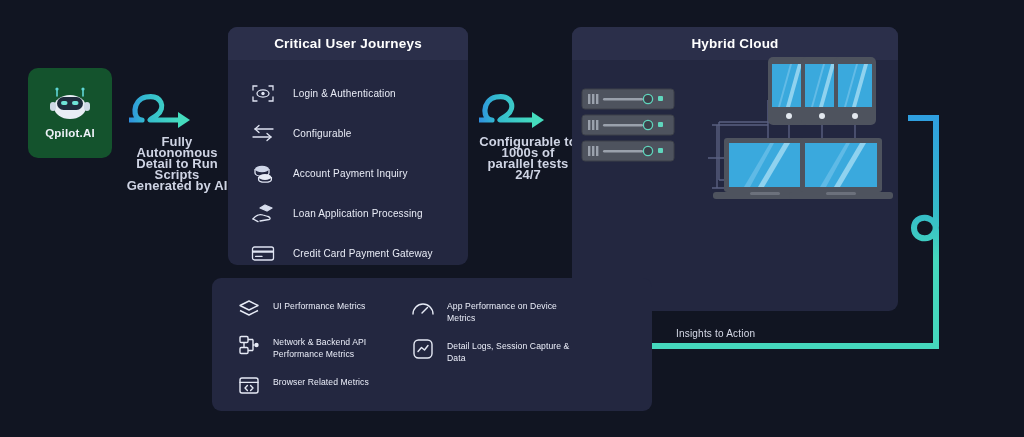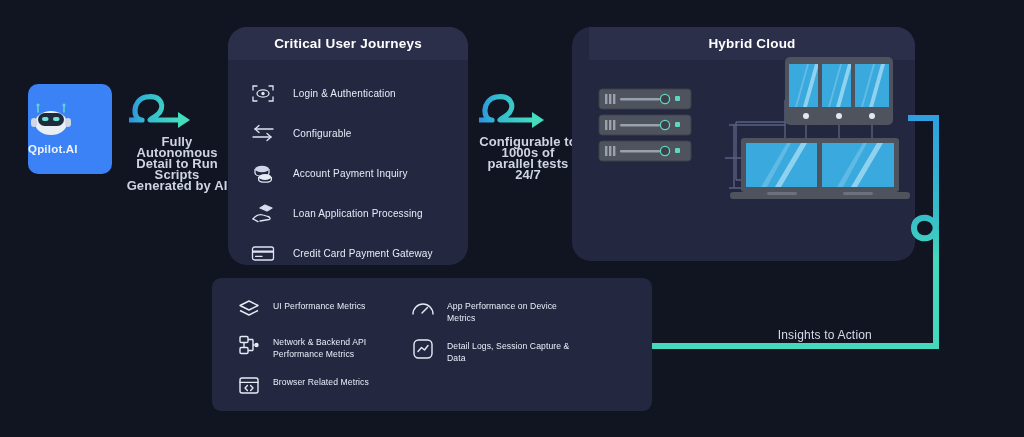--- a/index.html
+++ b/index.html
@@ -6,78 +6,78 @@
   body{
     width:1024px;height:437px;position:relative;overflow:hidden;
     font-family:"Liberation Sans","DejaVu Sans",sans-serif;
     background:#111522;color:#ffffff;
   }
   .stage{position:absolute;inset:0;}
   .abs{position:absolute;}
 
   
   #logo-card{
-    left:28px;top:84px;width:84px;height:90px;border-radius:10px;
-    background:#3b82f6;display:flex;flex-direction:column;
-    justify-content:center;gap:6px;
+    left:28px;top:68px;width:84px;height:90px;border-radius:10px;
+    background:#14532d;display:flex;flex-direction:column;
+    align-items:center;justify-content:center;gap:6px;
   }
   #logo-card .bot{width:46px;height:34px;}
   #logo-card .brand{
     font-size:11.5px;font-weight:700;letter-spacing:.2px;color:#eef1f8;
   }
 
   
   .caption{
     text-align:center;font-size:13px;line-height:11px;color:#cfd4e4;
     font-weight:600;letter-spacing:.1px;
   }
   #arrow1-wrap{left:126px;top:84px;width:102px;}
   #arrow2-wrap{left:476px;top:84px;width:104px;}
   .loop-arrow{display:block;margin:0 auto;}
 
   
   .panel{
-    background:#232740;border-radius:19px;overflow:hidden;
+    background:#232740;border-radius:9px;overflow:hidden;
   }
   .panel-head{
     background:#2b2f4a;text-align:center;
     font-size:13.5px;font-weight:700;color:#ffffff;letter-spacing:.2px;
     padding:9px 0 9px;
   }
 
   
   #journeys-panel{left:228px;top:27px;width:240px;height:238px;}
   #journeys-list{padding:17px 0 0 22px;}
   .j-row{display:flex;align-items:center;height:32px;margin-bottom:8px;}
   .j-icon{width:26px;height:20px;flex:0 0 26px;margin-right:17px;
           display:flex;align-items:center;justify-content:center;}
   .j-label{font-size:10px;color:#e9ecf6;letter-spacing:.15px;font-weight:500;}
 
   
-  #cloud-panel{left:572px;top:27px;width:326px;height:234px;padding-left:17px;}
+  #cloud-panel{left:572px;top:27px;width:326px;height:284px;}
   #cloud-body{position:relative;width:100%;height:181px;}
 
   
   #metrics-panel{
     left:212px;top:278px;width:440px;height:133px;
     background:#232740;border-radius:9px;
   }
   .m-col{position:absolute;top:20px;}
   #m-col-left{left:26px;width:175px;}
   #m-col-right{left:200px;width:175px;}
   .m-row{display:flex;align-items:flex-start;margin-bottom:14px;}
   .m-icon{width:22px;height:22px;flex:0 0 22px;margin-right:13px;
           display:flex;align-items:center;justify-content:center;}
   .m-label{font-size:8.6px;line-height:12px;color:#eceffa;
            font-weight:500;letter-spacing:.1px;padding-top:2px;}
 
   
   #insights-label{
-    left:692px;top:328px;width:180px;text-align:right;
-    font-size:12px;color:#d7dbe9;font-weight:500;letter-spacing:.2px;
+    left:676px;top:328px;width:180px;text-align:left;
+    font-size:10px;color:#d7dbe9;font-weight:500;letter-spacing:.2px;
   }
   svg{display:block;overflow:visible;}
 </style>
 </head>
 <body>
 
 <div class="stage">
 
   <div class="abs" id="logo-card">
     <span class="bot">

